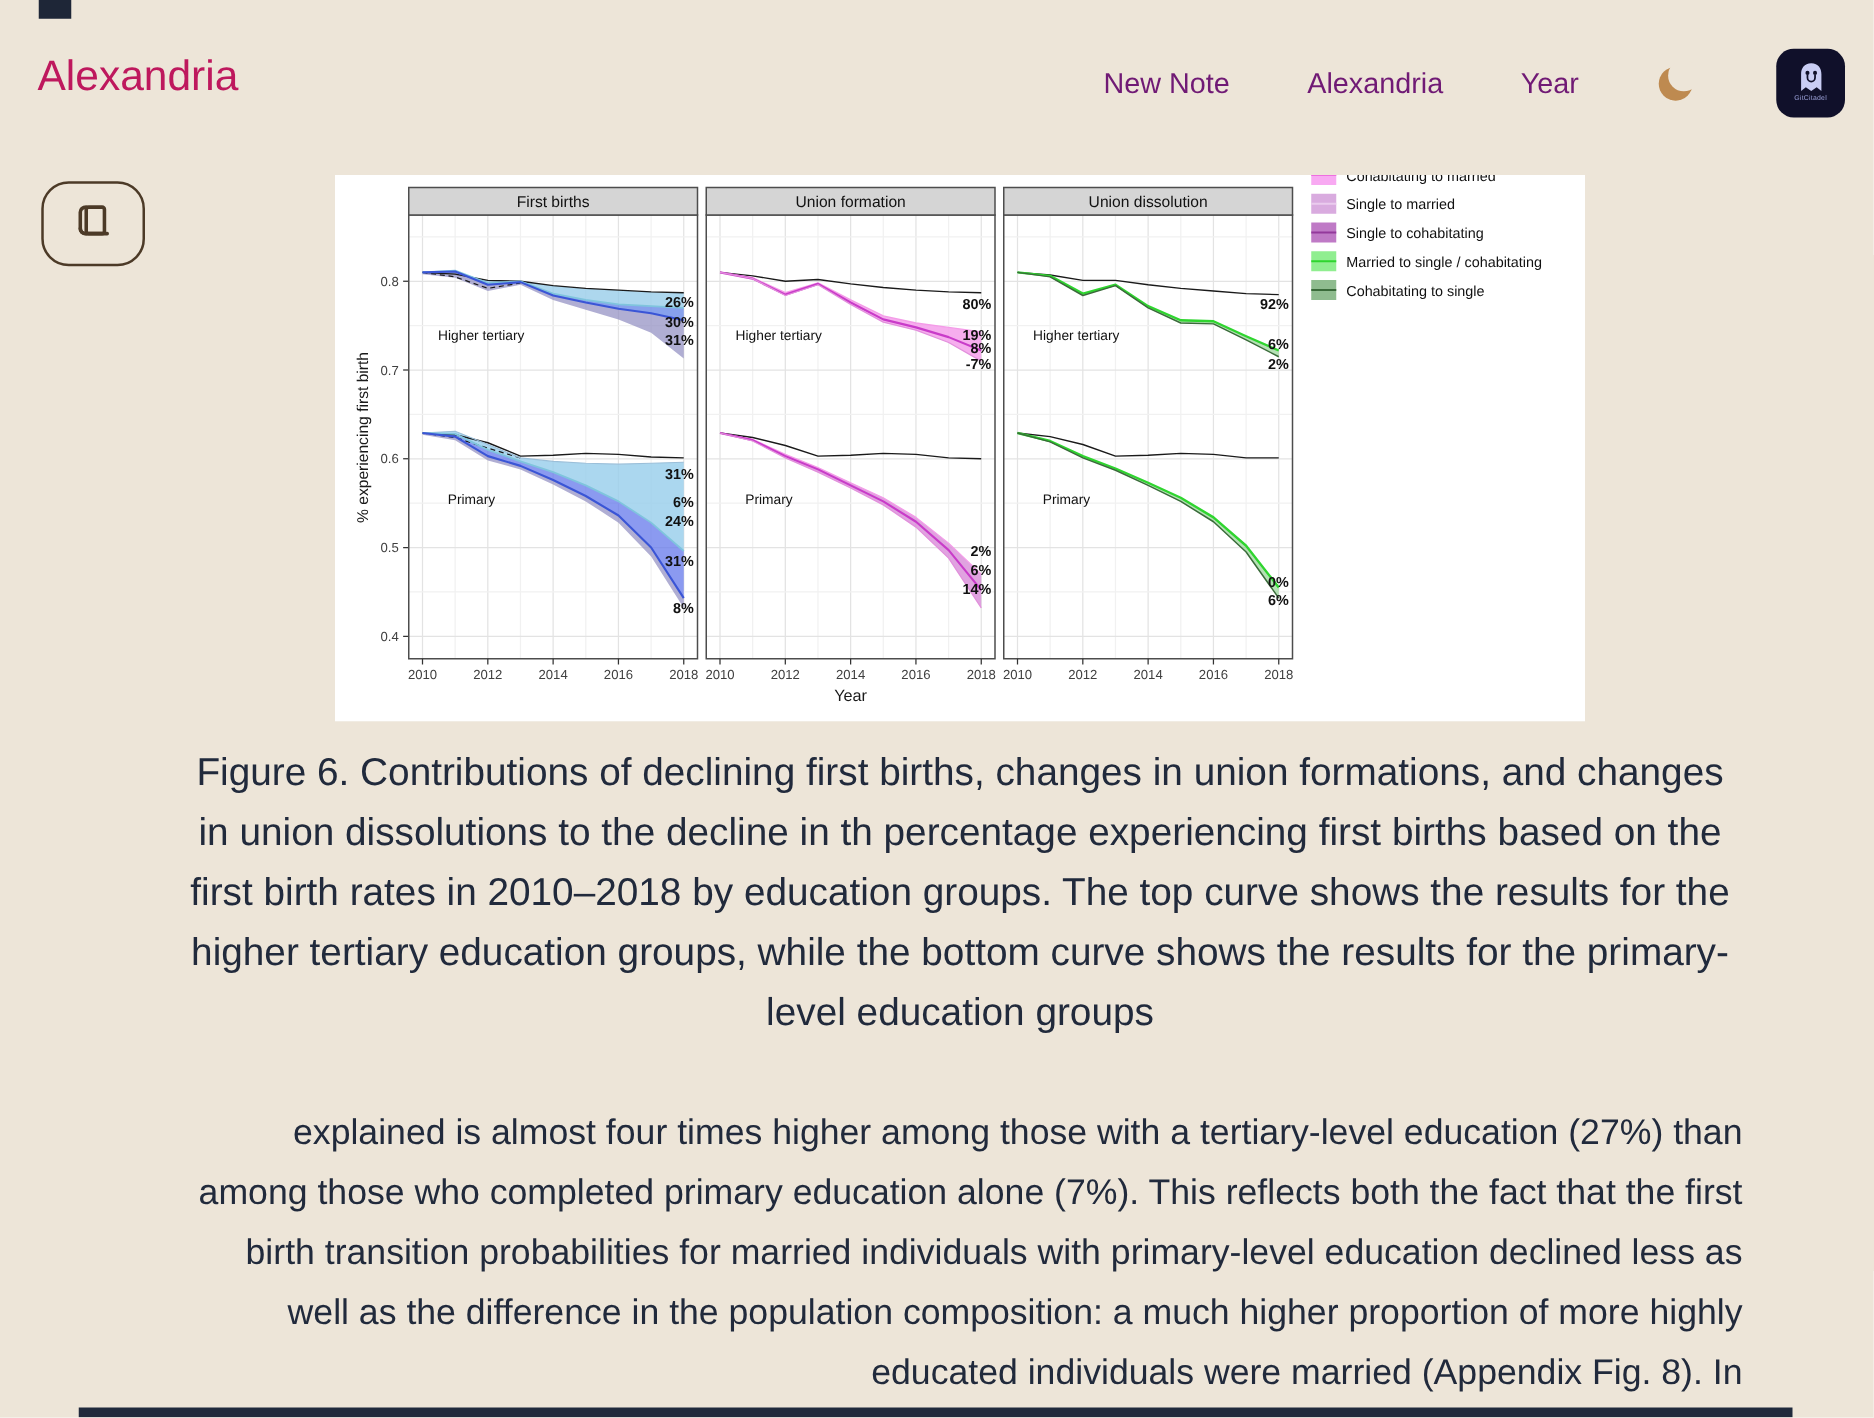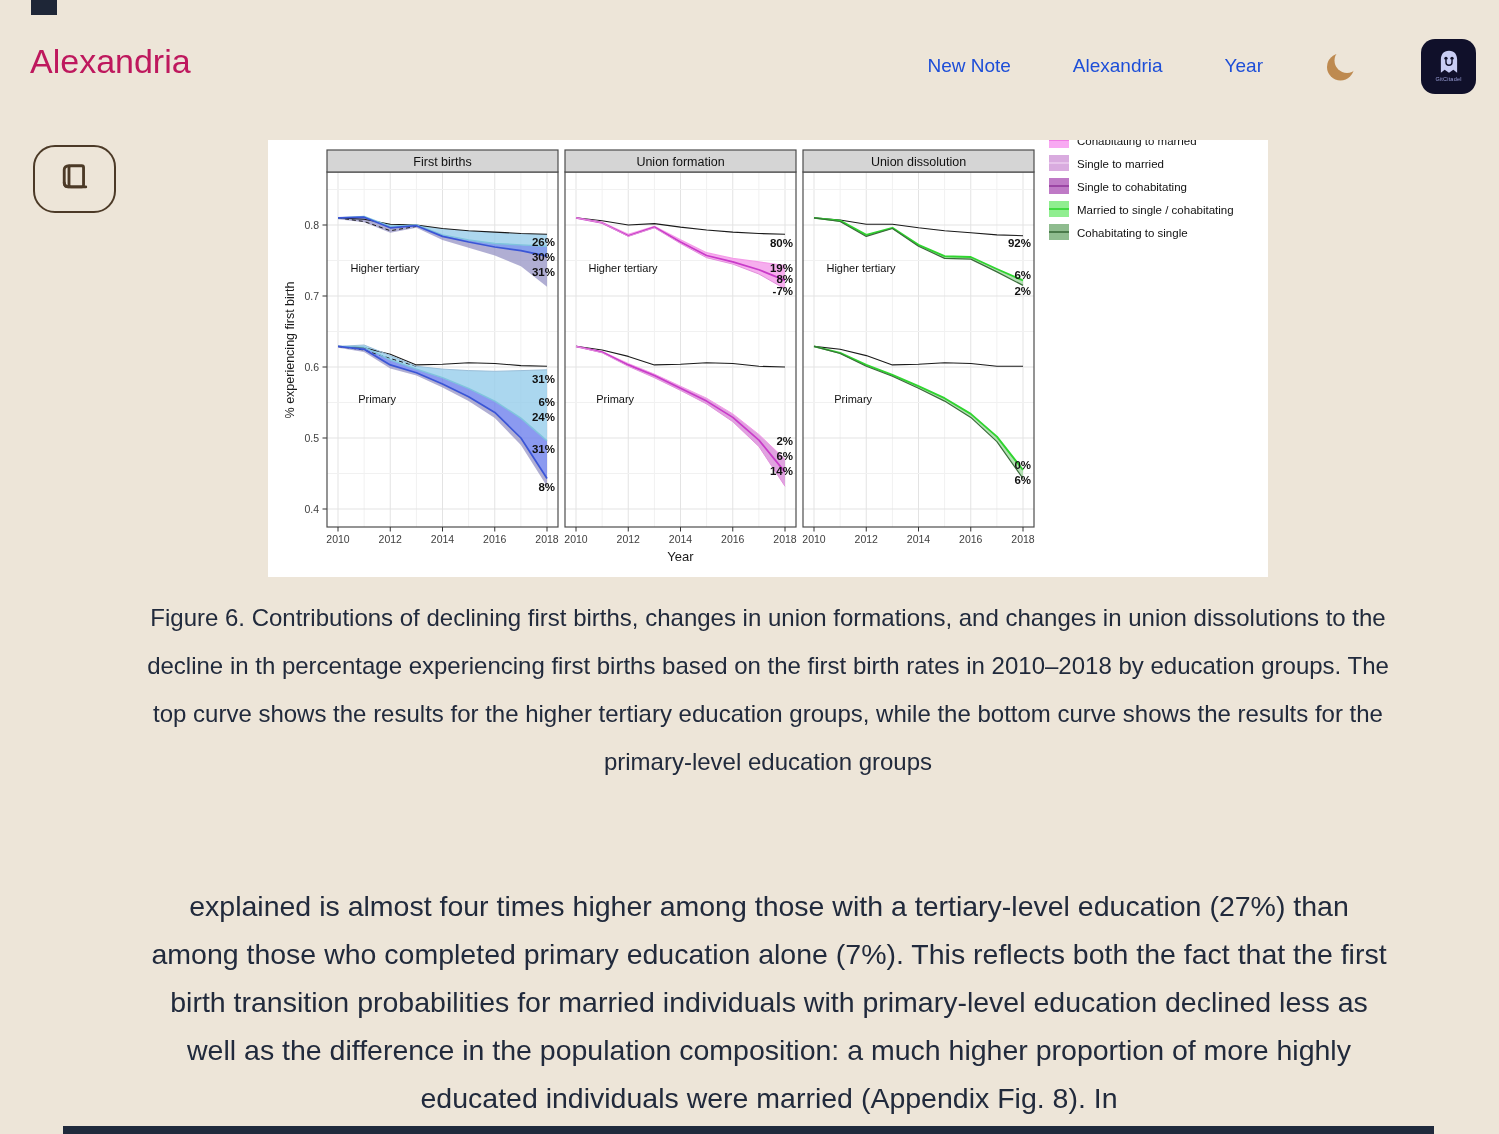--- a/index.html
+++ b/index.html
@@ -8,42 +8,42 @@
     position:relative; width:1499px; height:1134px;
     background:#EDE5D8; overflow:hidden;
     font-family:"Liberation Sans", sans-serif; color:#212A3C;
   }
   .top-fragment { position:absolute; left:31px; top:0; width:26px; height:15px; background:#1E2637; }
   .brand { position:absolute; left:30px; top:42px; font-size:34px; font-weight:400; color:#be185d; cursor:pointer;text-align:right; }
   nav.main-nav {
     position:absolute; top:36px; right:23px; height:60px;
     display:flex; align-items:center; gap:62px;
   }
-  .nav-link { font-size:19px; color:#1d4ed8; text-decoration:none; cursor:pointer; white-space:nowrap; }
+  .nav-link { font-size:23px; color:#701a75; text-decoration:none; cursor:pointer; white-space:nowrap; }
   .moon-wrap { width:34px; height:34px; display:flex; align-items:center; justify-content:center; cursor:pointer; }
   .logo {
     width:55px; height:55px; border-radius:14px; background:#10102A;
     display:flex; flex-direction:column; align-items:center; justify-content:center;
     cursor:pointer; gap:2px;
   }
   .logo-text { font-size:5.5px; color:#9BA0D8; letter-spacing:.2px; }
   .reader-btn {
     position:absolute; left:33px; top:145px; width:83px; height:68px;
     border:2.5px solid #4C3A27; border-radius:22px; background:transparent;
     display:flex; align-items:center; justify-content:center; cursor:pointer;
   }
   .figure-box { position:absolute; left:268px; top:140px; width:1000px; height:437px; background:#ffffff; }
   .figure-box svg { display:block; }
   .caption {
     position:absolute; left:144px; top:594px; width:1248px;
-    text-align:center; font-size:24px; line-height:48px; font-weight:400;
+    text-align:center; font-size:31px; line-height:48px; font-weight:400;
   }
   .body-text {
     position:absolute; left:144px; top:882px; width:1250px;
-    text-align:center; font-size:28.5px; line-height:48px; font-weight:400;
+    text-align:right; font-size:28.5px; line-height:48px; font-weight:400;
   }
   .bottom-bar { position:absolute; left:63px; top:1126px; width:1371px; height:8px; background:#202A3C; }
 </style>
 </head>
 <body>
 
 <div class="page">
 
   <div class="top-fragment"></div>
 

